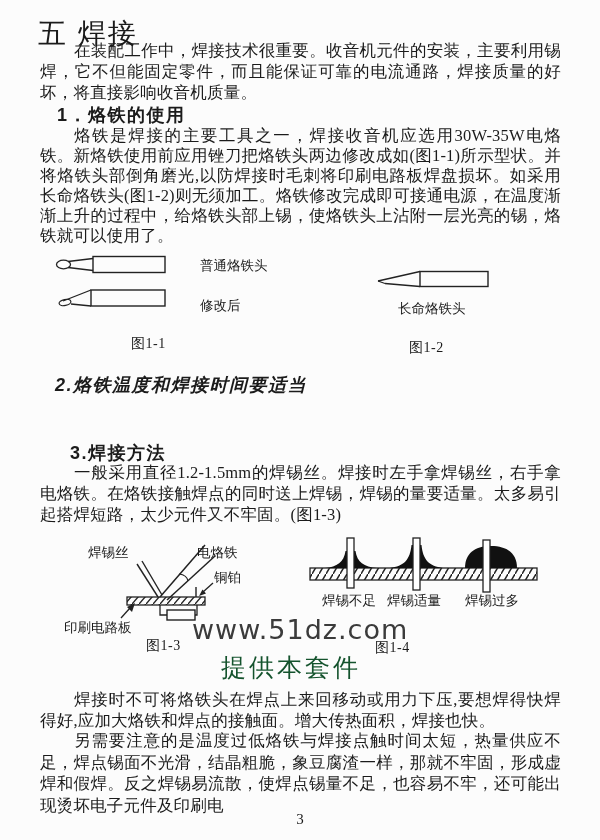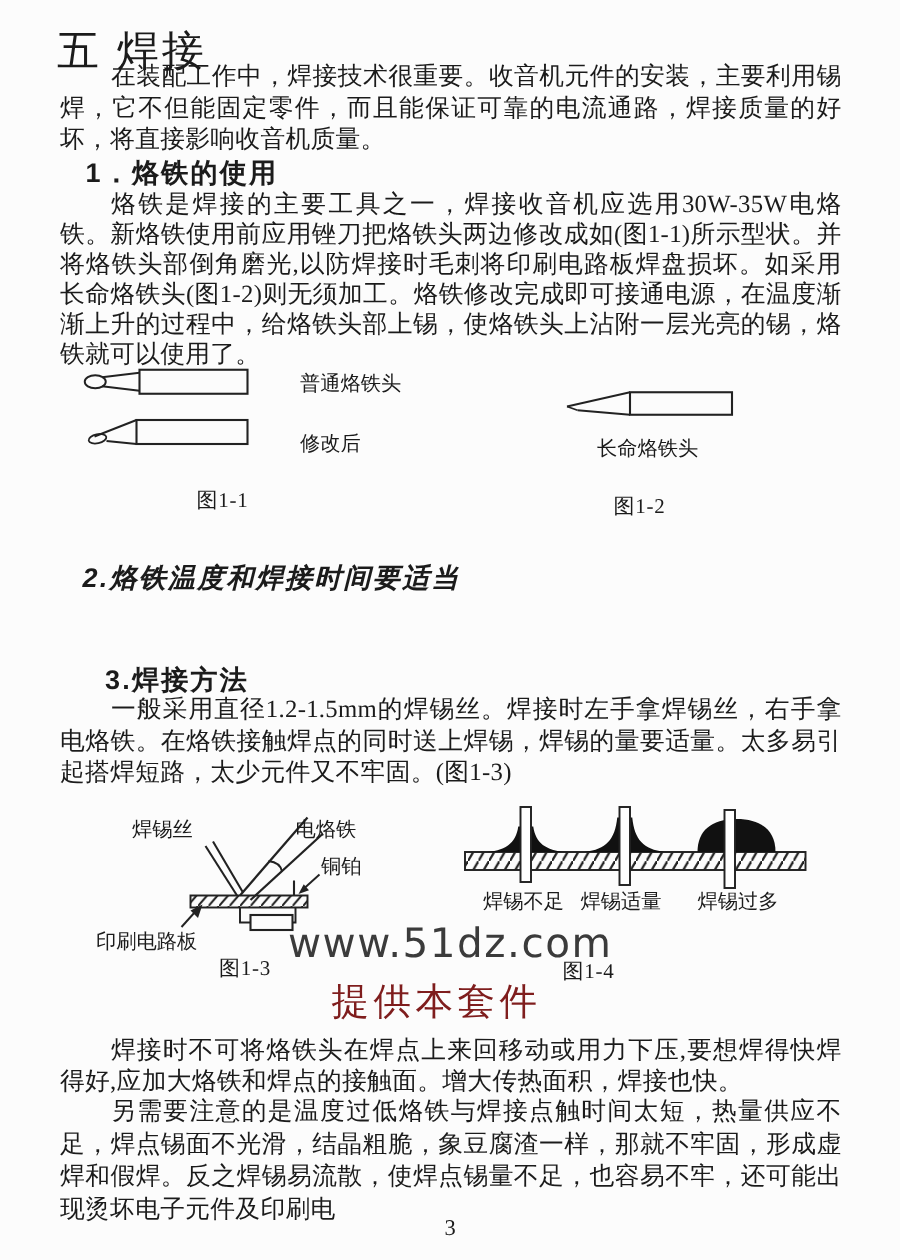--- a/index.html
+++ b/index.html
@@ -23,41 +23,41 @@
   }
   .tight{line-height:20px;}
   .indent{text-indent:34px;}
   .figlabel{font-size:13.5px;white-space:nowrap;}
   .figcap{font-size:14px;white-space:nowrap;letter-spacing:0.5px;}
   .wm1{
     font-family:"DejaVu Sans", sans-serif;font-size:27px;color:#3b3b3b;
     letter-spacing:1px;white-space:nowrap;
   }
   .wm2{
-    font-family:"Liberation Sans", sans-serif;font-size:25px;color:#7f1d1d;
+    font-family:"Liberation Sans", sans-serif;font-size:25px;color:#14532d;
     letter-spacing:3px;white-space:nowrap;
   }
   .pagenum{
     left:0;top:811px;width:100%;text-align:center;font-size:15px;
   }
   svg{display:block;overflow:visible;}
 </style>
 </head>
 <body>
 
 <div class="page">
 
   <h1 class="abs title" style="left:38px;top:15px;">五 焊接</h1>
 
   <p class="abs body indent" style="left:40px;top:41px;width:521px;margin:0;">在装配工作中，焊接技术很重要。收音机元件的安装，主要利用锡焊，它不但能固定零件，而且能保证可靠的电流通路，焊接质量的好坏，将直接影响收音机质量。</p>
 
   <h2 class="abs h2" style="left:57px;top:103px;">1．烙铁的使用</h2>
   <p class="abs body tight indent" style="left:40px;top:126px;width:521px;margin:0;">烙铁是焊接的主要工具之一，焊接收音机应选用30W-35W电烙铁。新烙铁使用前应用锉刀把烙铁头两边修改成如(图1-1)所示型状。并将烙铁头部倒角磨光,以防焊接时毛刺将印刷电路板焊盘损坏。如采用长命烙铁头(图1-2)则无须加工。烙铁修改完成即可接通电源，在温度渐渐上升的过程中，给烙铁头部上锡，使烙铁头上沾附一层光亮的锡，烙铁就可以使用了。</p>
 
-  <div class="abs" style="left:0;top:243px;width:493px;height:120px;">
+  <div class="abs" style="left:0;top:253px;width:493px;height:120px;">
 
     <svg class="abs" style="left:55px;top:2px;" width="112" height="20" viewBox="0 0 112 20">
       <rect x="38" y="1.5" width="72" height="16" fill="none" stroke="#222" stroke-width="1.4"></rect>
       <line x1="38" y1="3.5" x2="13" y2="6.5" stroke="#222" stroke-width="1.3"></line>
       <line x1="38" y1="15.5" x2="13" y2="12.5" stroke="#222" stroke-width="1.3"></line>
       <ellipse cx="8.5" cy="9.5" rx="7" ry="4.3" fill="none" stroke="#222" stroke-width="1.3"></ellipse>
     </svg>
     <span class="abs figlabel" style="left:200px;top:4px;">普通烙铁头</span>
 
     <svg class="abs" style="left:55px;top:34px;" width="112" height="22" viewBox="0 0 112 22">

